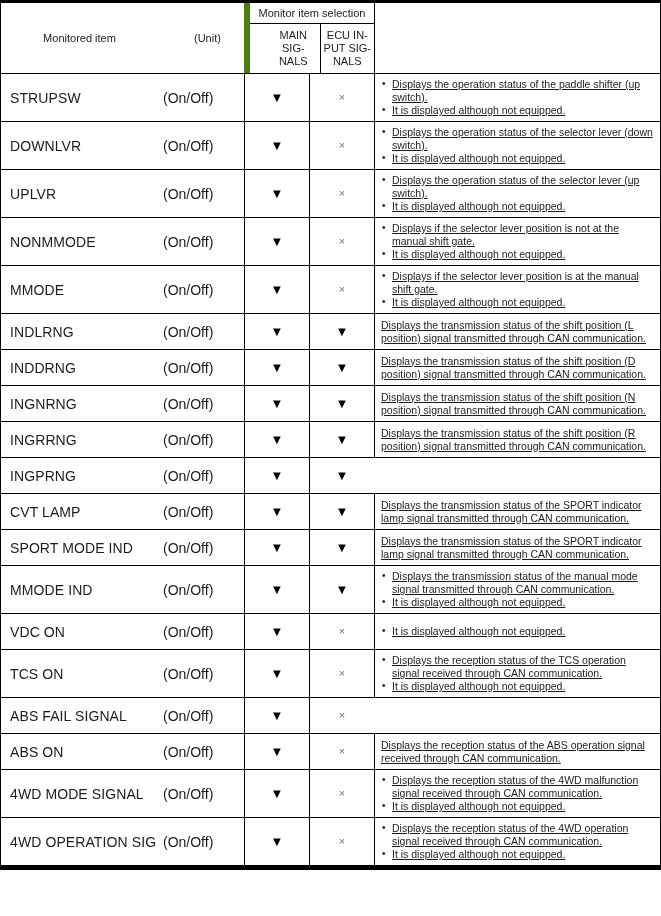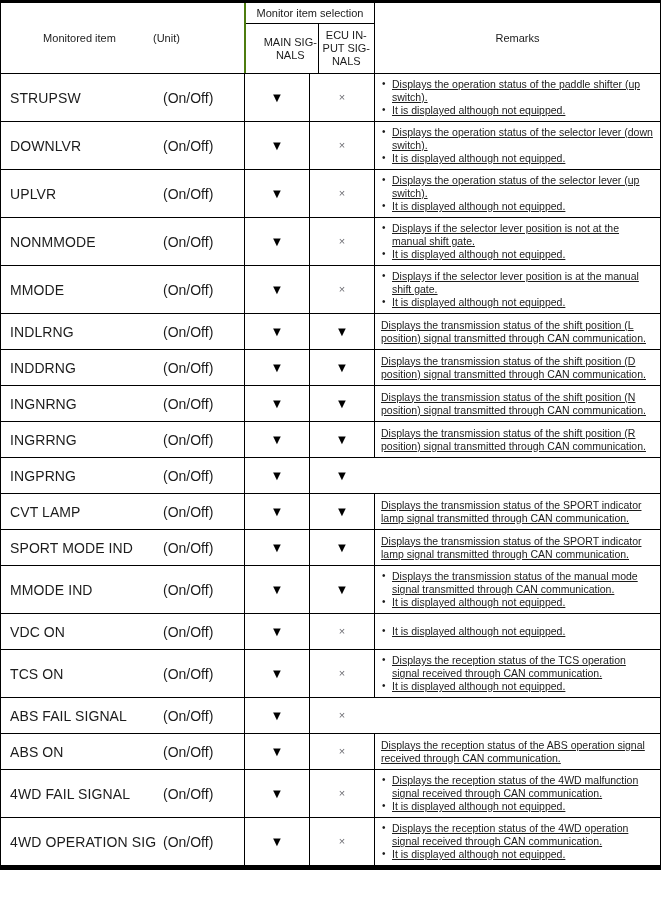--- a/index.html
+++ b/index.html
@@ -15,24 +15,24 @@
     position:absolute; top:0; left:0; width:661px;
     border-top:3px solid #000;
     border-bottom:5px solid #000;
     border-left:1px solid #000;
     border-right:1px solid #000;
     background:#fff;
   }
 
   
   .hdr { display:flex; height:70px; font-size:11px; }
-  .hcell-item { width:243px; display:flex; align-items:center; }
+  .hcell-item { width:243px; display:flex; align-items:center;gap:41px; }
   .hcell-item .h-item-label { width:157px; text-align:center; }
   .hcell-item .h-unit-label { margin-left:-5px;text-align:right; }
-  .hmid { width:131px; border-left:2px solid #4d7c0f; border-right:1px solid #000; display:flex; flex-direction:column; }
+  .hmid { width:131px; border-left:6px solid #4d7c0f; border-right:1px solid #000; display:flex; flex-direction:column; }
   .hgroup { height:21px; line-height:20px; text-align:center; border-bottom:1px solid #000; }
   .hsub { flex:1; display:flex; }
   .hsubcell { width:65px; display:flex; align-items:center; justify-content:center;
               text-align:center; white-space:pre-line; line-height:13px; }
   .hsubcell.first { border-right:1px solid #000;margin-left:17px; }
   .hcell-remarks { flex:1; display:flex; align-items:center; justify-content:center; }
 
   
   .row { display:flex; border-top:1px solid #000; min-height:36px; }
   .c1 { width:243px; display:flex; align-items:center; padding-left:9px; font-size:14px; }
@@ -60,21 +60,20 @@
       <div class="hmid">
         <div class="hgroup">Monitor item selection</div>
         <div class="hsub">
           <div class="hsubcell first">MAIN SIG-
 NALS</div>
           <div class="hsubcell">ECU IN-
 PUT SIG-
 NALS</div>
         </div>
       </div>
-      <div class="hcell-remarks">Remarks</div>
     </div>
 
     <div id="rows">
   <div class="row">
     <div class="c1">
       <span class="iname">STRUPSW</span>
       <span class="iunit">(On/Off)</span>
     </div>
     <div class="c2">
       <span class="mark mark-tri">▼</span>
@@ -369,21 +368,21 @@
     </div>
     <div class="c4">
       <div class="rwrap">
               <div class="rline">Displays the reception status of the ABS operation signal received through CAN communication.</div>
             </div>
     </div>
   </div>
 
   <div class="row">
     <div class="c1">
-      <span class="iname">4WD FAIL SIGNAL</span>
+      <span class="iname">4WD MODE SIGNAL</span>
       <span class="iunit">(On/Off)</span>
     </div>
     <div class="c2">
       <span class="mark mark-tri">▼</span>
     </div>
     <div class="c3">
       <span class="mark mark-cross">×</span>
     </div>
     <div class="c4">
       <div class="rwrap">

